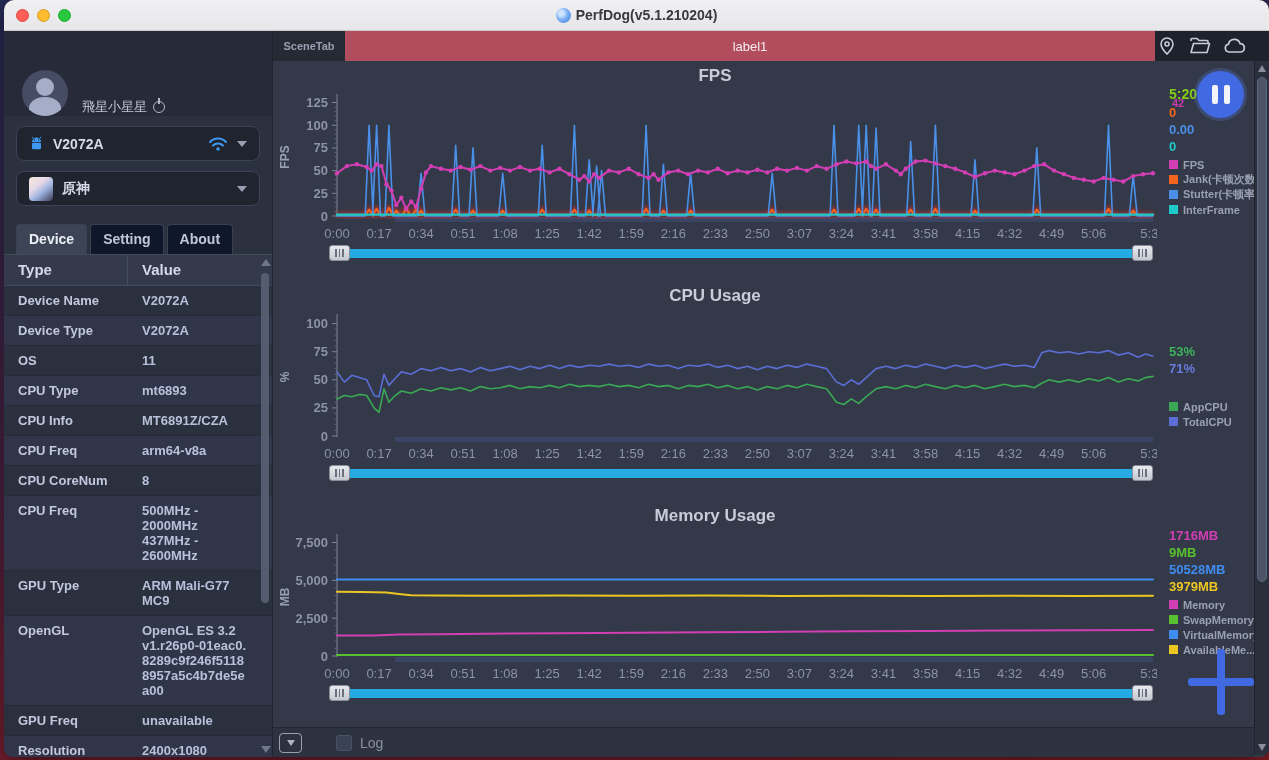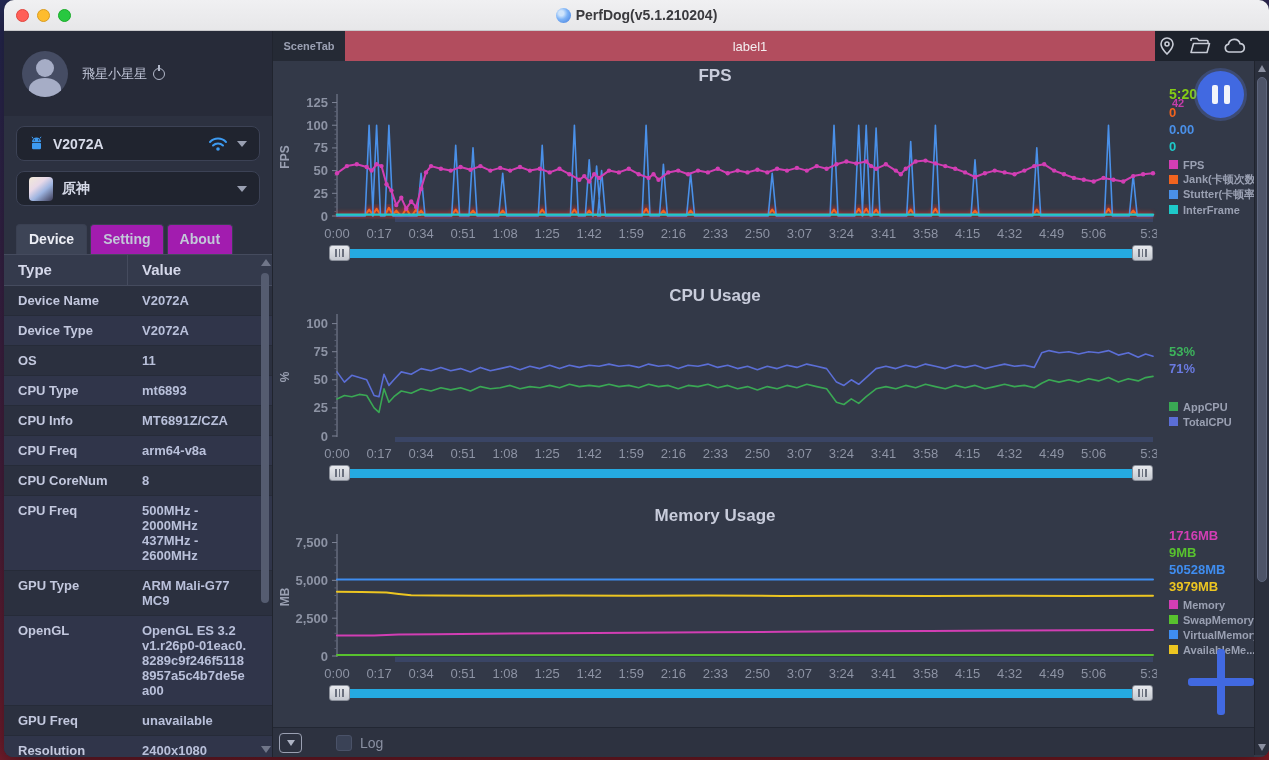--- a/index.html
+++ b/index.html
@@ -25,39 +25,39 @@
   .tl-yellow{ background:#febc2e; border:1px solid #d89c21;}
   .tl-green{ background:#28c840; border:1px solid #1aab29;}
   .title-center { position:absolute; left:0; right:0; text-align:center; font-size:14px; font-weight:bold; color:#3a3a3e; }
   .app-logo { display:inline-block; width:15px; height:15px; border-radius:50%;
     background:radial-gradient(circle at 35% 35%, #cfe4fb 18%, #7db3f7 45%, #3f78d9 100%);
     vertical-align:-3px; margin-right:5px; }
   
   .app { position:absolute; top:31px; left:0; right:0; bottom:0; display:flex; }
   
   .sidebar { width:269px; background:#2c3140; display:flex; flex-direction:column; border-right:1px solid #20242e; }
-  .user-panel { background:#272b39; height:85px; display:flex; align-items:center; padding:0 18px; gap:14px; }
+  .user-panel { background:#272b39; height:85px; display:flex; align-items:flex-end; padding:0 18px; gap:14px; }
   .avatar { width:46px; height:46px; border-radius:50%; background:#454c63; position:relative; overflow:hidden; flex:0 0 auto;}
   .avatar::before { content:""; position:absolute; left:14px; top:8px; width:18px; height:18px; border-radius:50%; background:#a6adc6; }
   .avatar::after { content:""; position:absolute; left:7px; top:27px; width:32px; height:22px; border-radius:50% 50% 0 0; background:#a6adc6; }
   .username { color:#c3c8da; font-size:13px; }
   .power-icon { display:inline-block; width:12px; height:12px; border:1.5px solid #b2b8c9; border-radius:50%; position:relative; margin-left:6px; vertical-align:-2px;}
   .power-icon::before { content:""; position:absolute; left:4px; top:-4px; width:1.5px; height:6px; background:#b2b8c9; }
   .select-box {
     margin:10px 12px 0 12px; height:35px; background:#20242f; border:1px solid #3c4255;
     border-radius:8px; display:flex; align-items:center; padding:0 12px; gap:9px; color:#d6dae8;
     font-size:14px; font-weight:bold; cursor:pointer;
   }
   .select-box .grow { flex:1; }
   .caret { width:0; height:0; border-left:5px solid transparent; border-right:5px solid transparent; border-top:6px solid #9aa0b2; }
   .game-avatar { width:24px; height:24px; border-radius:4px;
     background:linear-gradient(140deg,#f2ead8 0%,#e8d9e8 35%,#9db4e0 60%,#3c3a55 100%); }
   
   .tabs { display:flex; gap:3px; margin:18px 12px 0 12px; }
-  .tab { padding:6px 12px 7px; font-size:14px; font-weight:bold; color:#c2c7d8; background:#a21caf;
+  .tab { padding:6px 12px 7px; font-size:14px; font-weight:bold; color:#c2c7d8; background:#0f172a;
     border:1px solid #3a4052; border-bottom:none; border-radius:4px 4px 0 0; cursor:pointer; }
   .tab.active { background:#3d4456; color:#eceef5; }
   
   .info-table { flex:1; overflow:hidden; position:relative; border-top:1px solid #454b5e; }
   .t-head { display:grid; grid-template-columns:124px 1fr; background:#343a4c; border-bottom:1px solid #454b5e; }
   .t-head div { padding:6px 10px 7px 14px; color:#d5d8ea; font-size:15px; font-weight:bold; }
   .t-head div:first-child { border-right:1px solid #454b5e; }
   .t-row { display:grid; grid-template-columns:124px 1fr; border-bottom:1px solid #262b38; }
   .t-row:nth-child(odd) { background:#2b303f; }
   .t-row:nth-child(even) { background:#30354a; }

